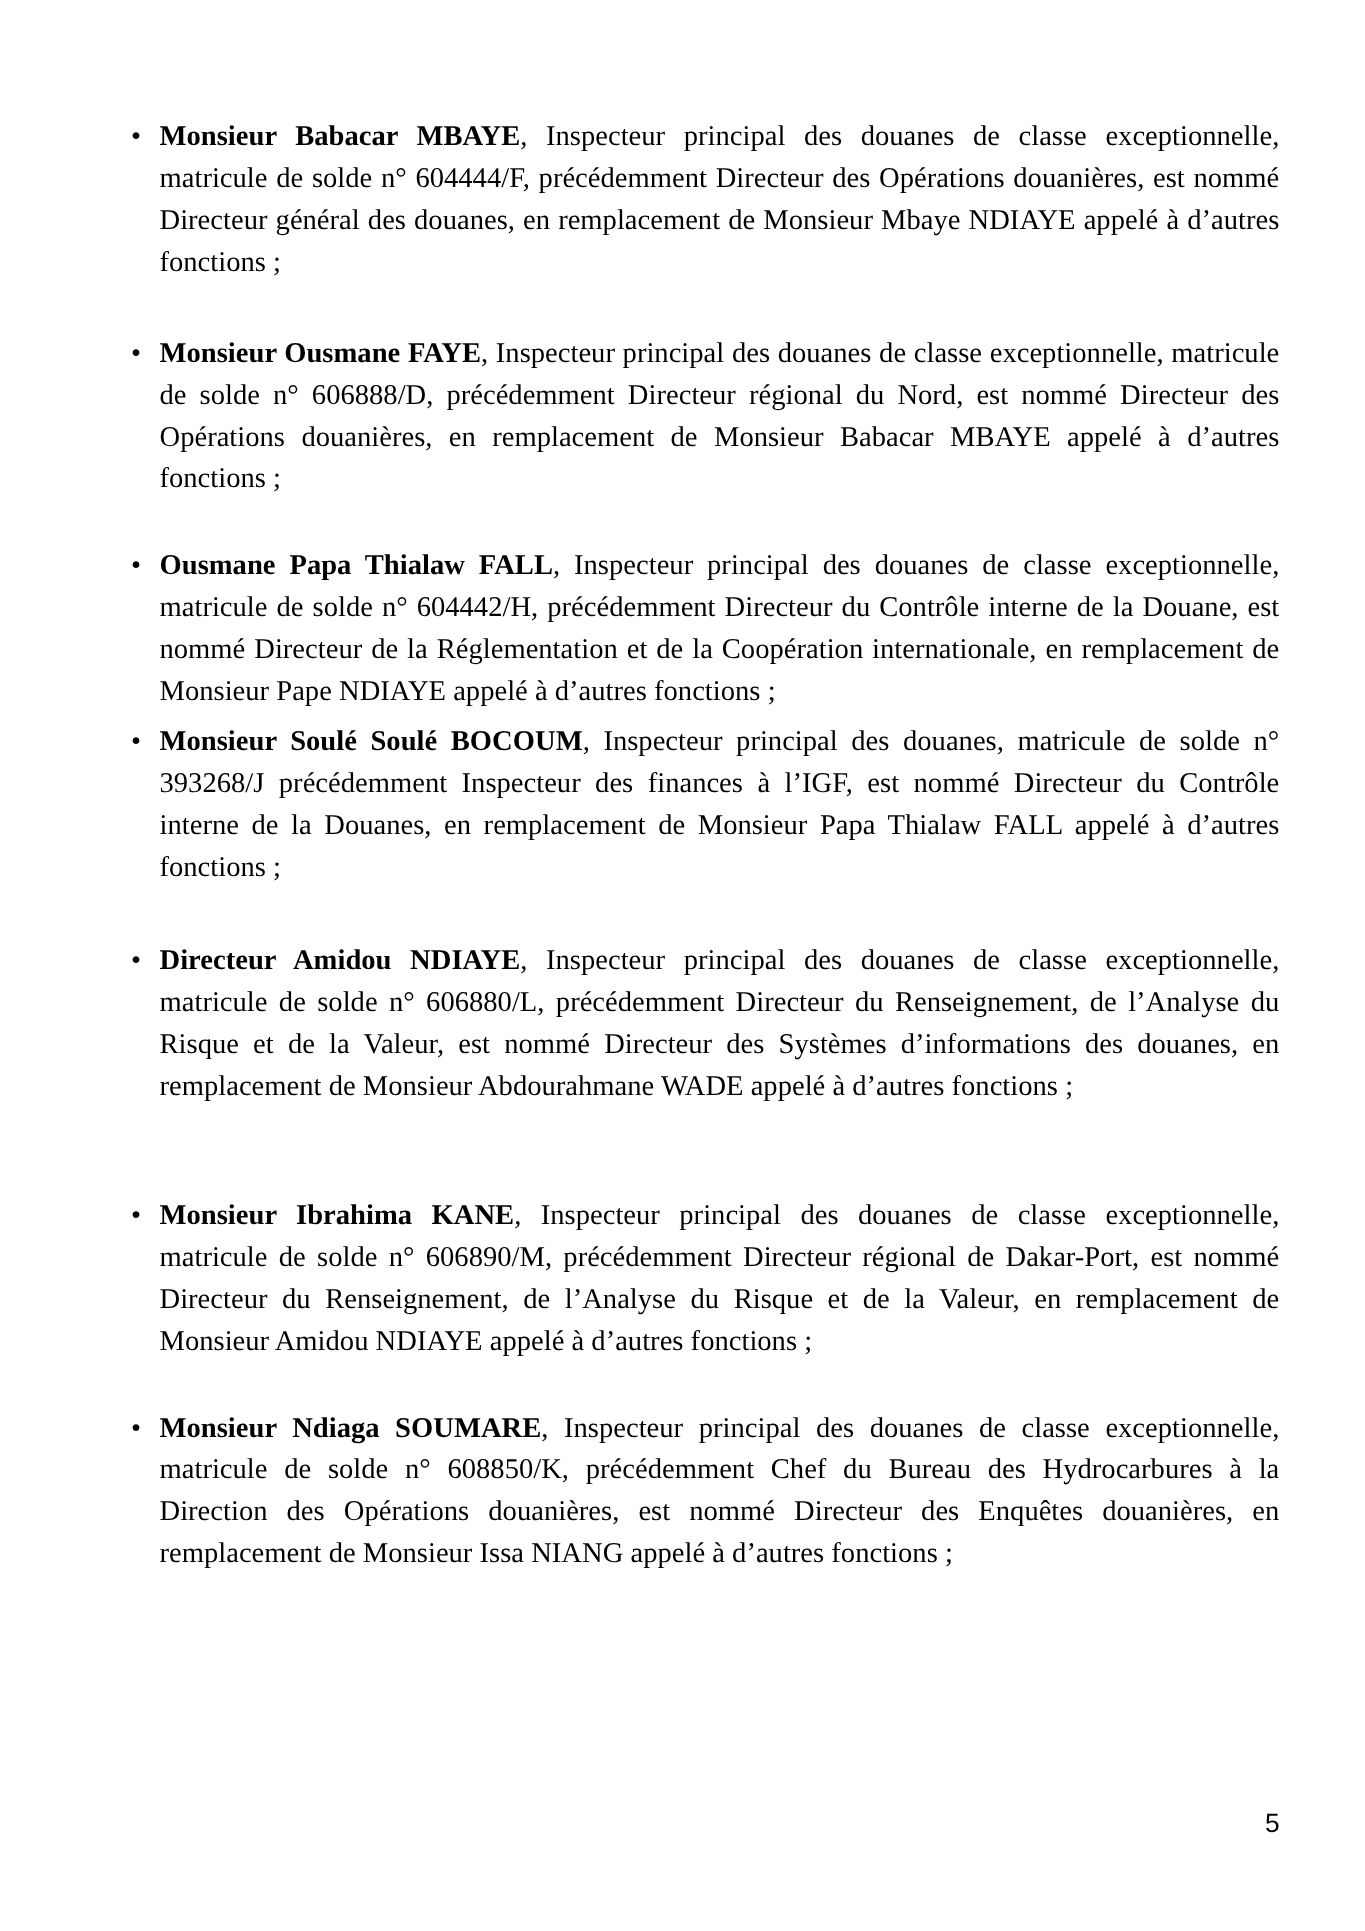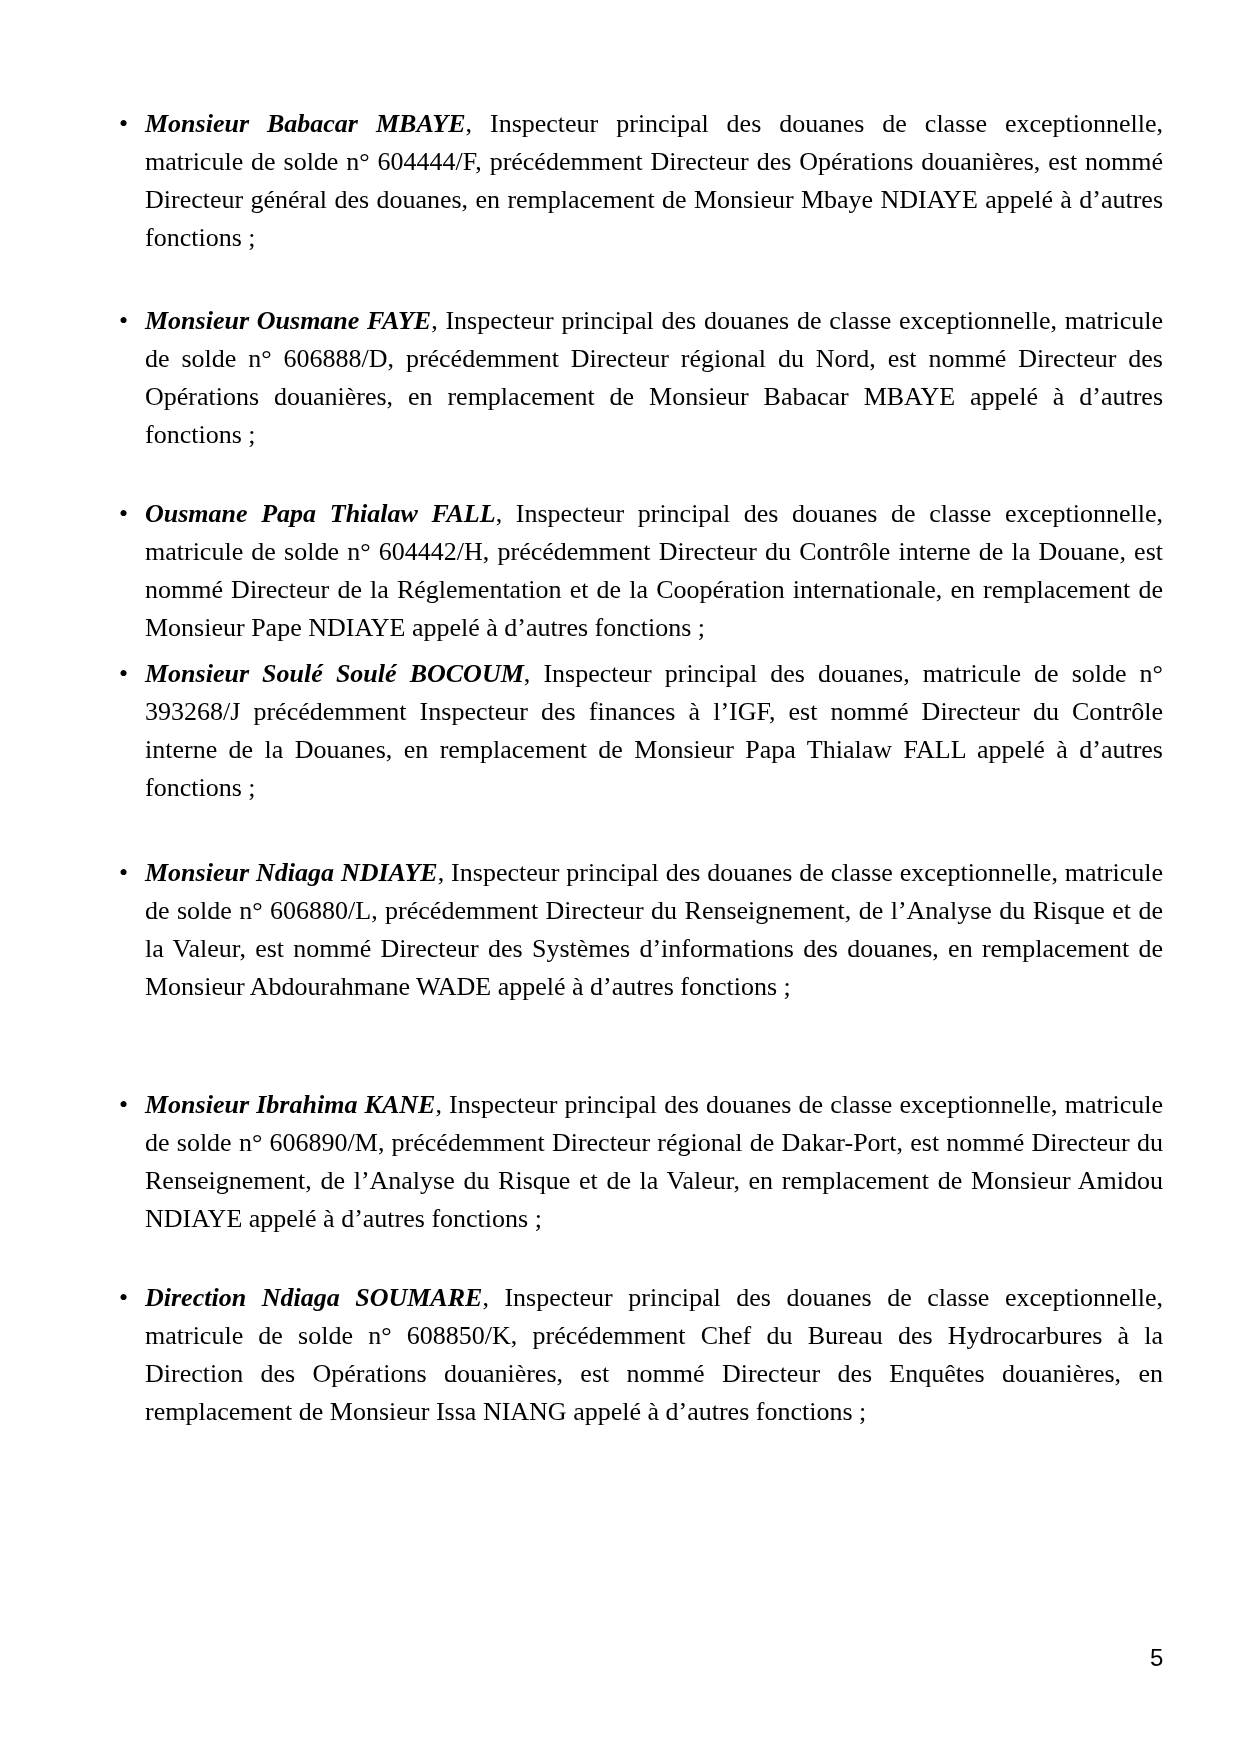--- a/index.html
+++ b/index.html
@@ -31,21 +31,20 @@
   }
   ul.appointments > li .bullet {
     position: absolute;
     left: 1px;
     top: 0;
     font-size: 26px;
     line-height: 38px;
   }
   ul.appointments > li strong {
     font-weight: bold;
-    font-style: italic;
   }
   
   ul.appointments > li:nth-child(1) { margin-bottom: 45px; }
   ul.appointments > li:nth-child(2) { margin-bottom: 41px; }
   ul.appointments > li:nth-child(3) { margin-bottom: 8px;  }
   ul.appointments > li:nth-child(4) { margin-bottom: 47px; }
   ul.appointments > li:nth-child(5) { margin-bottom: 80px; }
   ul.appointments > li:nth-child(6) { margin-bottom: 41px; }
   ul.appointments > li:nth-child(7) { margin-bottom: 0;    }
   .page-number {
@@ -80,30 +79,30 @@
       <strong>Ousmane Papa Thialaw FALL</strong><span>, Inspecteur principal des douanes de classe exceptionnelle, matricule de solde n° 604442/H, précédemment Directeur du Contrôle interne de la Douane, est nommé Directeur de la Réglementation et de la Coopération internationale, en remplacement de Monsieur Pape NDIAYE appelé à d’autres fonctions ;</span>
     </li>
 
     <li>
       <span class="bullet">•</span>
       <strong>Monsieur Soulé Soulé BOCOUM</strong><span>, Inspecteur principal des douanes, matricule de solde n° 393268/J précédemment Inspecteur des finances à l’IGF, est nommé Directeur du Contrôle interne de la Douanes, en remplacement de Monsieur Papa Thialaw FALL appelé à d’autres fonctions ;</span>
     </li>
 
     <li>
       <span class="bullet">•</span>
-      <strong>Monsieur Ndiaga NDIAYE</strong><span>, Inspecteur principal des douanes de classe exceptionnelle, matricule de solde n° 606880/L, précédemment Directeur du Renseignement, de l’Analyse du Risque et de la Valeur, est nommé Directeur des Systèmes d’informations des douanes, en remplacement de Monsieur Abdourahmane WADE appelé à d’autres fonctions ;</span>
+      <strong>Directeur Amidou NDIAYE</strong><span>, Inspecteur principal des douanes de classe exceptionnelle, matricule de solde n° 606880/L, précédemment Directeur du Renseignement, de l’Analyse du Risque et de la Valeur, est nommé Directeur des Systèmes d’informations des douanes, en remplacement de Monsieur Abdourahmane WADE appelé à d’autres fonctions ;</span>
     </li>
 
     <li>
       <span class="bullet">•</span>
       <strong>Monsieur Ibrahima KANE</strong><span>, Inspecteur principal des douanes de classe exceptionnelle, matricule de solde n° 606890/M, précédemment Directeur régional de Dakar-Port, est nommé Directeur du Renseignement, de l’Analyse du Risque et de la Valeur, en remplacement de Monsieur Amidou NDIAYE appelé à d’autres fonctions ;</span>
     </li>
 
     <li>
       <span class="bullet">•</span>
-      <strong>Direction Ndiaga SOUMARE</strong><span>, Inspecteur principal des douanes de classe exceptionnelle, matricule de solde n° 608850/K, précédemment Chef du Bureau des Hydrocarbures à la Direction des Opérations douanières, est nommé Directeur des Enquêtes douanières, en remplacement de Monsieur Issa NIANG appelé à d’autres fonctions ;</span>
+      <strong>Monsieur Ndiaga SOUMARE</strong><span>, Inspecteur principal des douanes de classe exceptionnelle, matricule de solde n° 608850/K, précédemment Chef du Bureau des Hydrocarbures à la Direction des Opérations douanières, est nommé Directeur des Enquêtes douanières, en remplacement de Monsieur Issa NIANG appelé à d’autres fonctions ;</span>
     </li>
 
   </ul>
 
   <div class="page-number">5</div>
 
 </div>
 
 </body></html>

